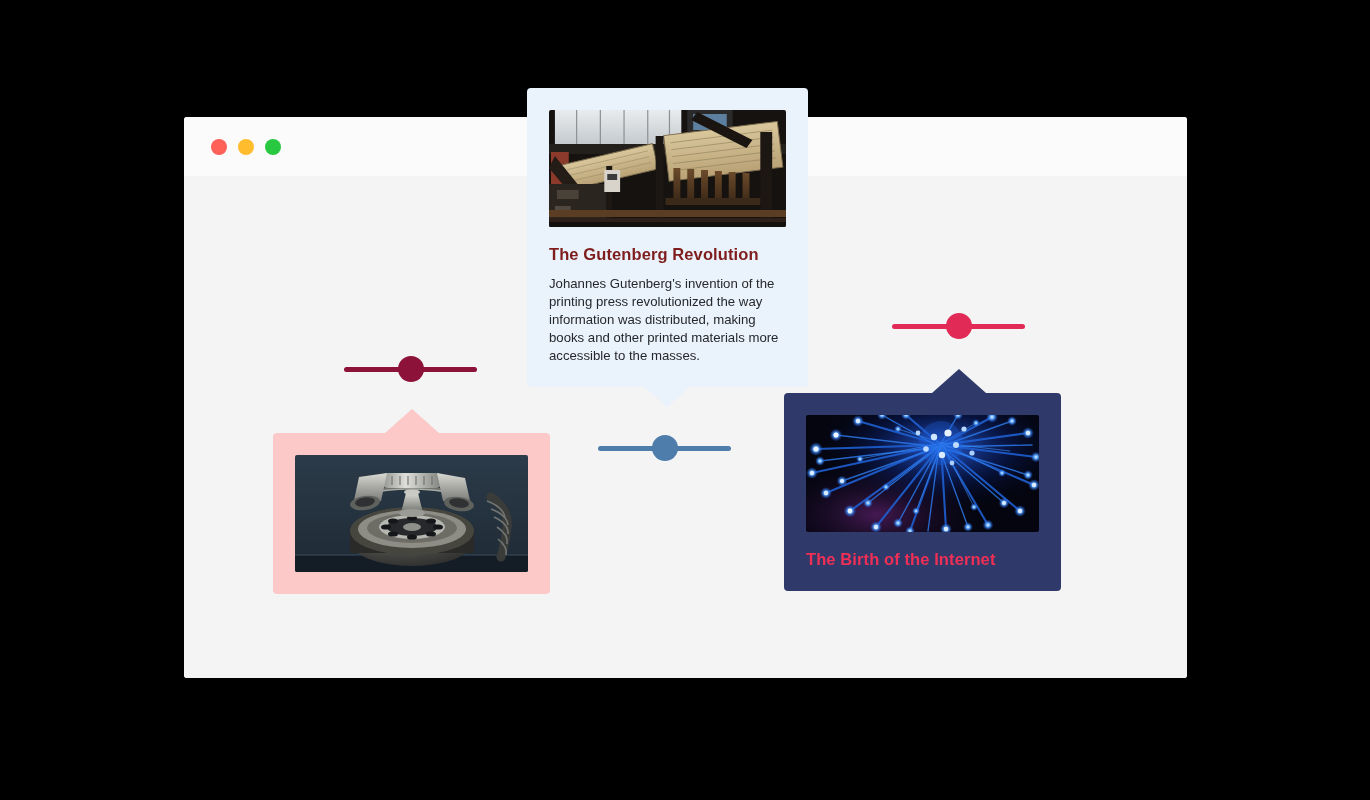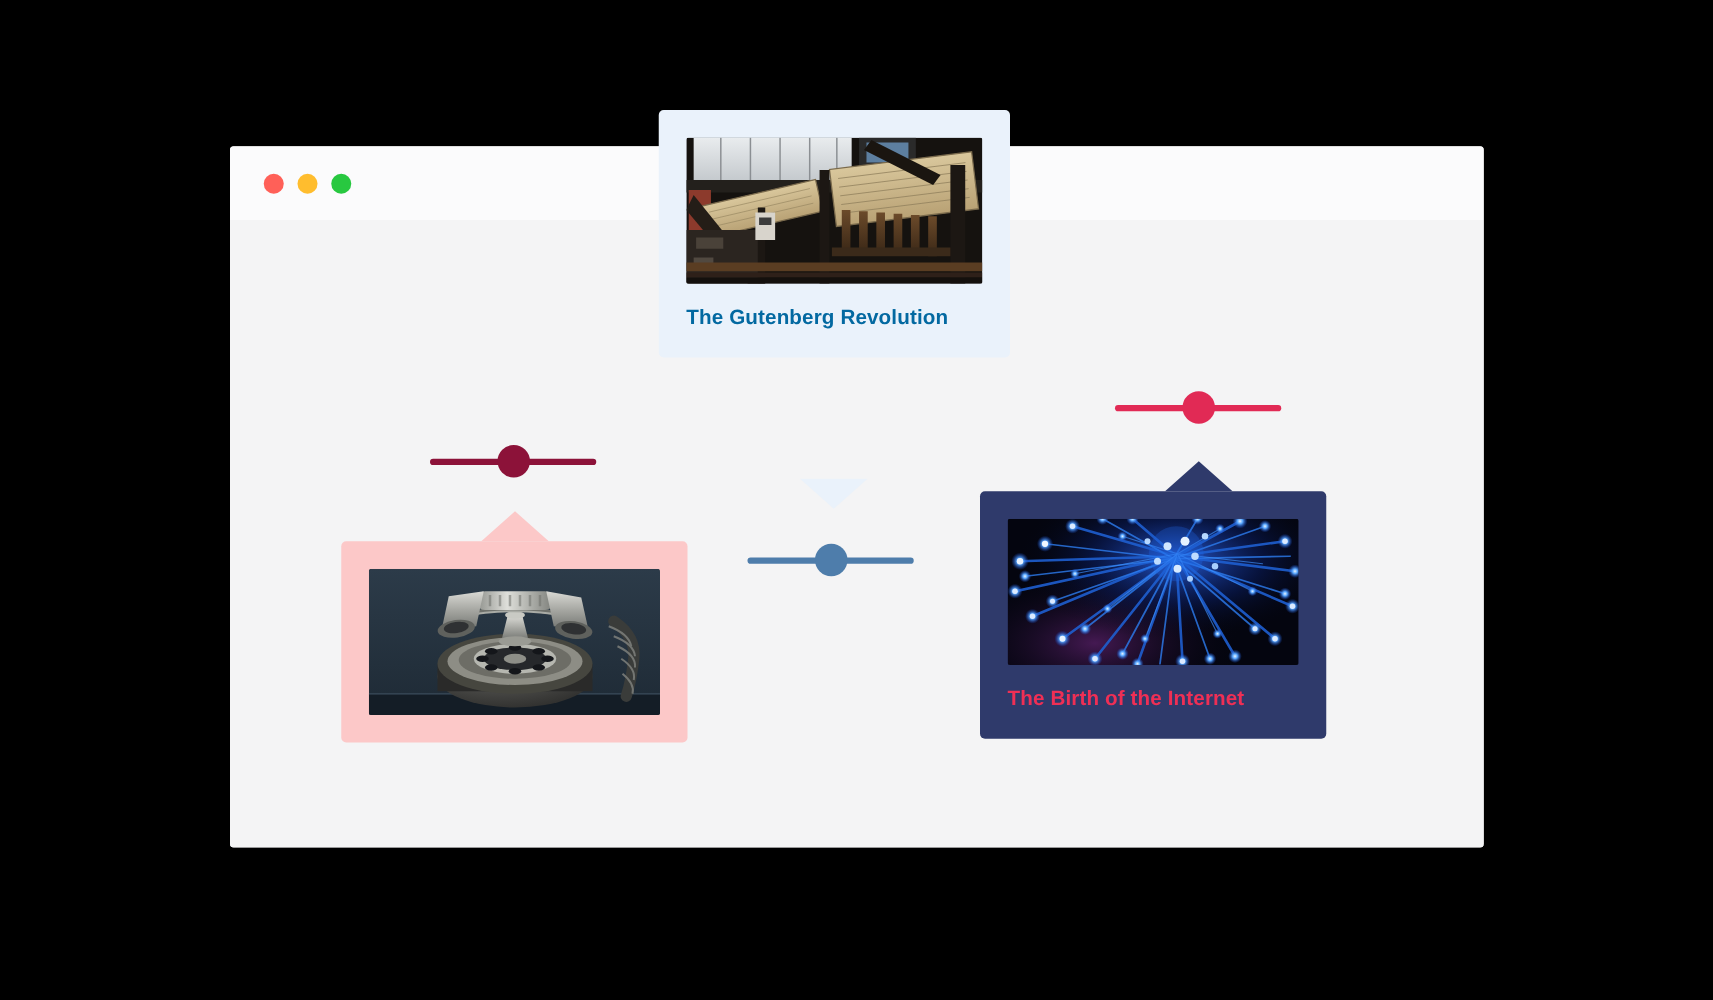--- a/index.html
+++ b/index.html
@@ -122,21 +122,21 @@
     width: 0; height: 0;
   }
 
   
   #card-gutenberg {
     left: 527px; top: 88px;
     width: 281px;
     background: #eaf2fb;
   }
   #card-gutenberg .card-image { height: 117px; }
-  #card-gutenberg .card-title { color: #0369a1; }
+  #card-gutenberg .card-title { color: #7f1d1d; }
   #card-gutenberg .card-text  { color: #25282c; }
   #pointer-gutenberg {
     left: 640px; top: 383px;
     border-left: 27px solid transparent;
     border-right: 27px solid transparent;
     border-top: 24px solid #eaf2fb;
   }
 
   
   #card-telephone {
@@ -288,20 +288,21 @@
         </g>
         <rect x="56" y="60" width="16" height="22" fill="#d8d4cc"></rect>
         <rect x="59" y="64" width="10" height="6" fill="#3c3c3c"></rect>
 
         <rect x="0" y="100" width="240" height="7" fill="#5a3d22"></rect>
         <rect x="0" y="108" width="240" height="4" fill="#2e2019"></rect>
         <rect x="0" y="112" width="240" height="5" fill="#14100d"></rect>
       </svg>
     </div>
     <div class="card-title">The Gutenberg Revolution</div>
+    <div class="card-text">Johannes Gutenberg's invention of the printing press revolutionized the way information was distributed, making books and other printed materials more accessible to the masses.</div>
   </div>
 
   <div class="card" id="card-telephone">
     <div class="card-image">
       <svg class="photo" viewBox="0 0 233 117" preserveAspectRatio="none">
         <defs>
           <linearGradient id="tBg" x1="0" y1="0" x2="0" y2="1">
             <stop offset="0%" stop-color="#2c3b49"></stop>
               <stop offset="100%" stop-color="#1e2a35"></stop>
           </linearGradient>

